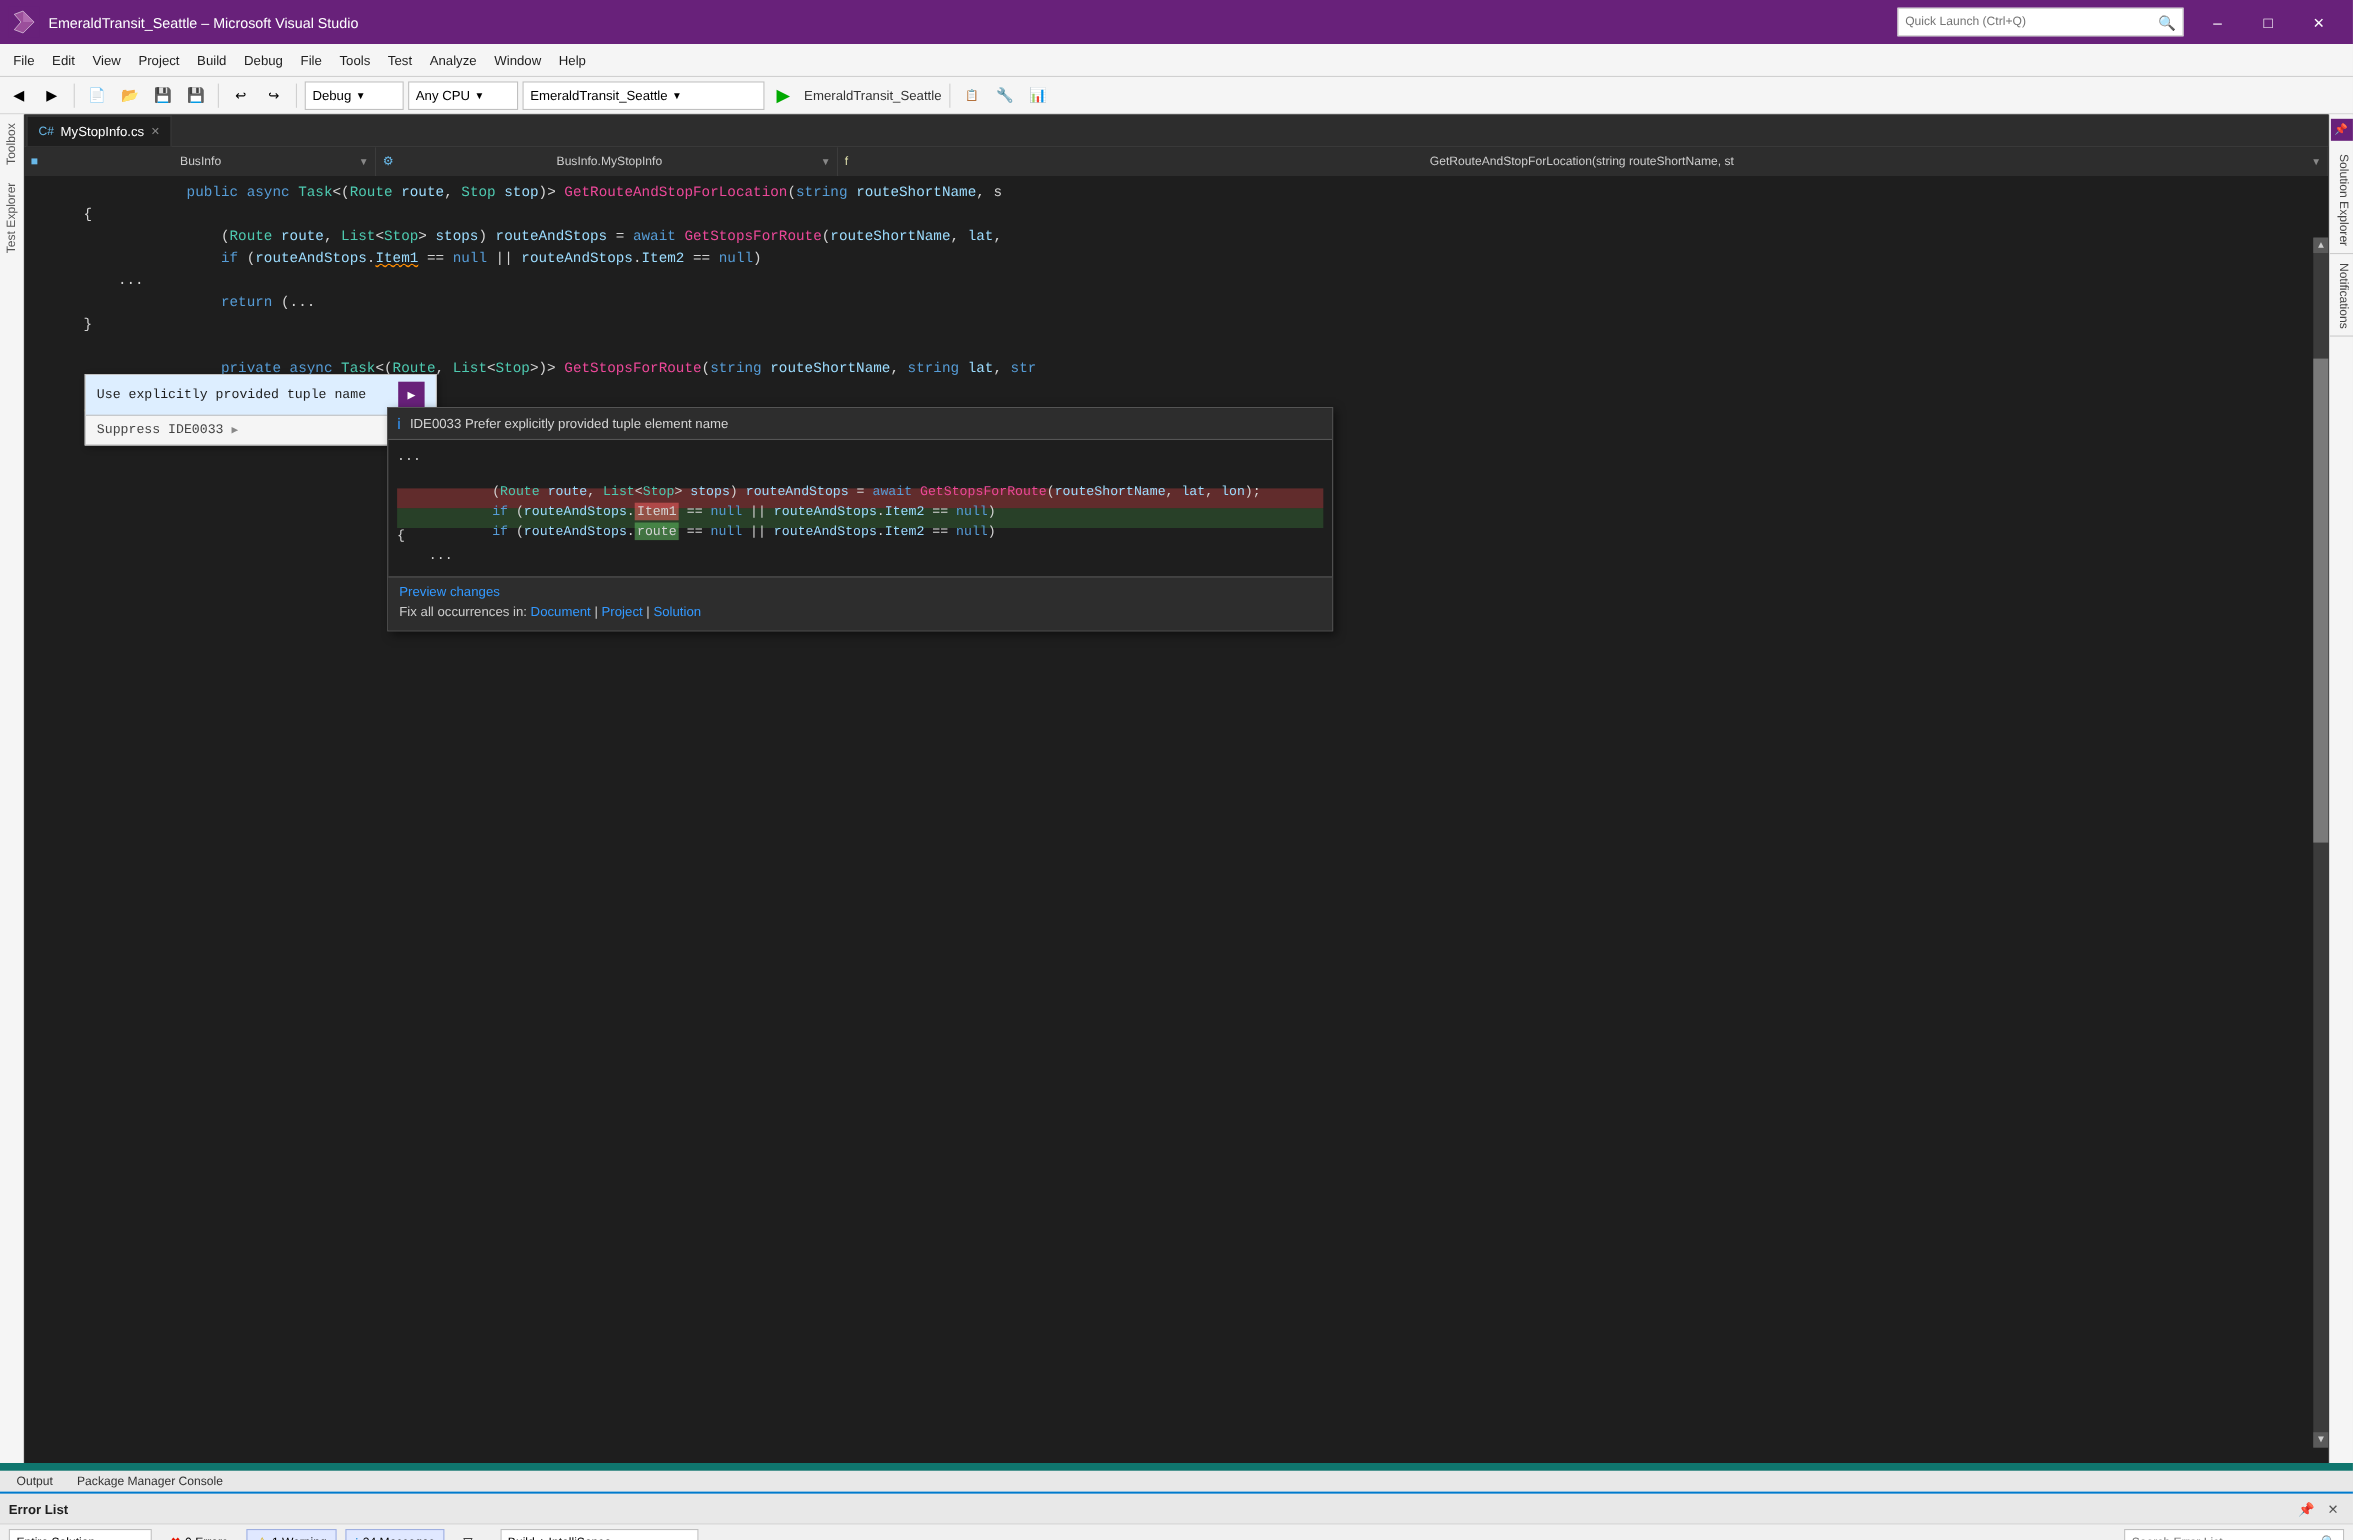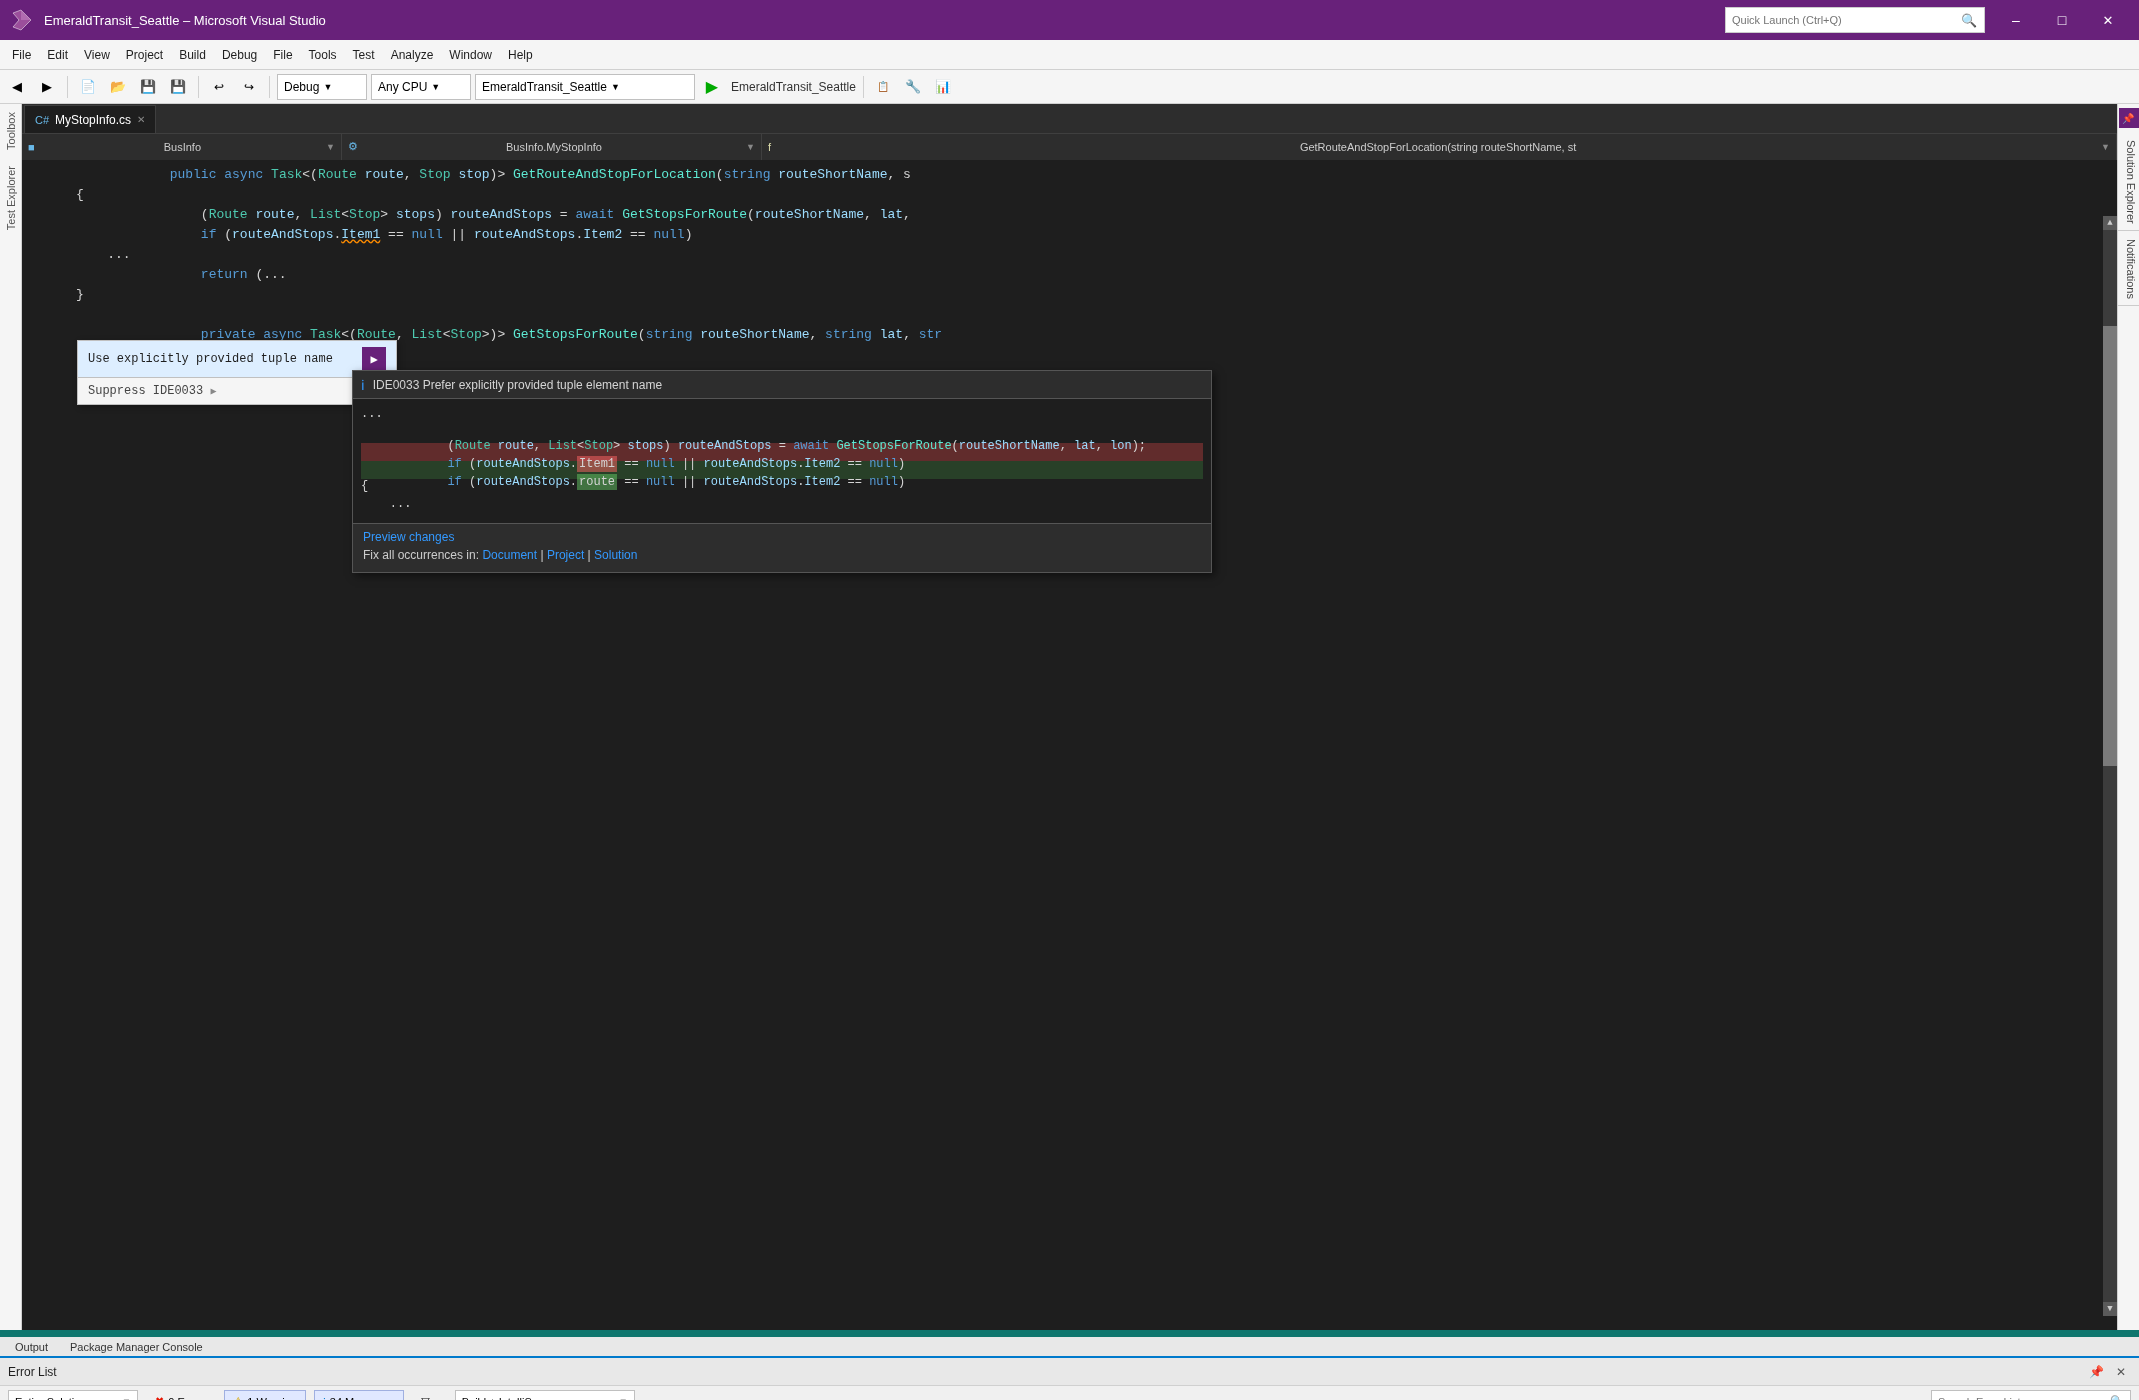--- a/index.html
+++ b/index.html
@@ -191,21 +191,21 @@
       padding-right: 12px;
       font-size: 12px;
       user-select: none;
     }
     .code-content { flex: 1; padding-left: 4px; }
 
     
     .kw { color: #569cd6; }
     .comment { color: #6a9955; }
     .type { color: #4ec9b0; margin-top: 48px; }
-    .method { color: #5eead4; }
+    .method { color: #ec4899; }
     .ident { color: #9cdcfe; }
 
     
     #lightbulb-menu {
       position: absolute;
       top: 180px;
       left: 55px;
       z-index: 100;
       background: #f5f5f5;
       border: 1px solid #c0c0c0;
@@ -290,21 +290,21 @@
     }
     #error-list-header {
       height: 28px;
       background: #e8e8e8;
       border-bottom: 1px solid #d0d0d0;
       display: flex;
       align-items: center;
       padding: 0 8px;
       gap: 8px;
     }
-    .error-list-title { font-size: 12px; font-weight: normal; color: #1e1e1e; }
+    .error-list-title { font-size: 12px; font-weight: bold; color: #1e1e1e; }
     .error-list-controls { display: flex; align-items: center; margin-left: auto; gap: 4px; }
     .error-list-ctrl-btn {
       width: 20px; height: 20px;
       background: none; border: none; cursor: pointer;
       font-size: 12px; color: #555;
     }
 
     #error-filter-bar {
       height: 32px;
       background: #f0f0f0;

